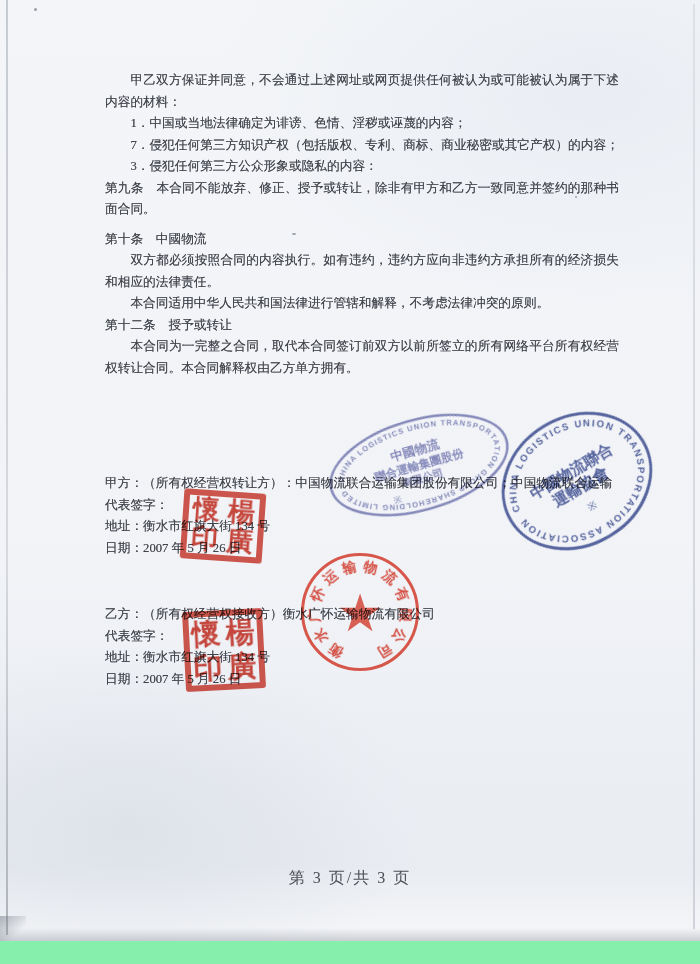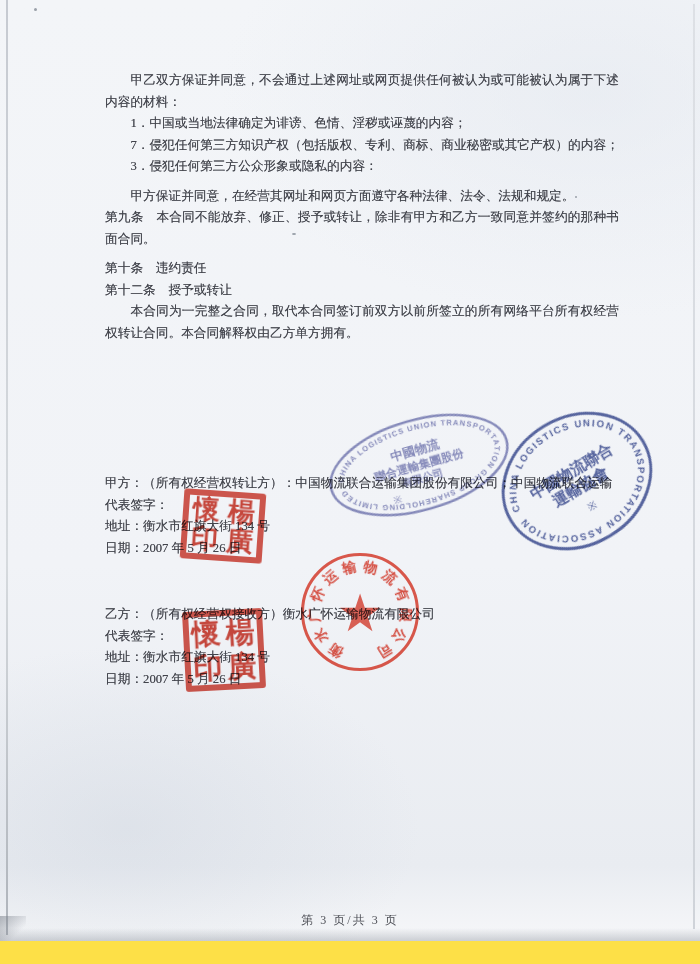--- a/index.html
+++ b/index.html
@@ -1,17 +1,17 @@
 <!DOCTYPE html>
 <html><head>
 <meta charset="utf-8">
 <style>
   html,body{margin:0;padding:0;}
   body{width:700px;height:964px;background:#ffffff;font-family:"Liberation Serif","DejaVu Serif",serif;}
-  #scan{position:relative;width:700px;height:964px;overflow:hidden;background:#fde047;}
+  #scan{position:relative;width:700px;height:964px;overflow:hidden;background:#86efac;}
   
   #paper{position:absolute;left:0;top:0;width:700px;height:941px;
     background:
       radial-gradient(ellipse 420px 260px at 18% 88%, rgba(190,199,212,.28), rgba(190,199,212,0) 70%),
       radial-gradient(ellipse 500px 300px at 85% 10%, rgba(225,230,238,.5), rgba(225,230,238,0) 75%),
       linear-gradient(180deg,#f3f5f8 0%,#f1f3f7 60%,#e9ecf1 92%,#f6f7f9 100%);
   }
   .edge{position:absolute;}
   #edge-left{left:6px;top:0;width:2px;height:935px;background:linear-gradient(180deg,#c6cad1,#d6dade 60%,#aeb3ba);}
   #edge-right{left:693px;top:4px;width:2px;height:925px;background:linear-gradient(180deg,#dde0e5,#cfd3d9);}
@@ -22,21 +22,21 @@
   #contract-body{position:absolute;left:105px;top:70px;width:514px;color:#41434b;
     font-size:12.7px;line-height:21.5px;text-align:justify;}
   #contract-body p{margin:0;text-shadow:0 0 .6px rgba(65,67,75,.6);}
   #contract-body p.indent{text-indent:2em;}
   #contract-body p.gap{margin-top:8px;}
   .sig-block{position:absolute;left:105px;width:520px;color:#41434b;font-size:12.7px;line-height:21.6px;}
   .sig-block p{margin:0;text-shadow:0 0 .6px rgba(65,67,75,.6);}
   #party-a-block{top:473px;}
   #party-b-block{top:604px;}
   #page-footer{position:absolute;left:0;top:868px;width:700px;text-align:center;
-    font-size:12px;letter-spacing:2px;color:#4c4e55;margin-top:44px;}
+    font-size:16px;letter-spacing:2px;color:#4c4e55;}
   
   .stamp{position:absolute;mix-blend-mode:multiply;}
   
   #group-oval-stamp{left:323px;top:416px;width:192px;height:98px;transform:rotate(-16deg);opacity:.88;filter:blur(.3px);}
   #association-oval-stamp{left:496px;top:413px;width:162px;height:136px;transform:rotate(-31deg);opacity:.92;filter:blur(.25px);}
   
   .square-seal{border:6px solid rgba(205,48,34,.8);border-radius:3px;display:grid;
     grid-template-columns:1fr 1fr;grid-template-rows:1fr 1fr;align-items:center;justify-items:center;
     color:rgba(201,42,28,.85);font-weight:bold;filter:blur(.35px);}
   .square-seal span{line-height:1;}
@@ -62,23 +62,24 @@
   <div id="corner-smudge" class="edge"></div>
   <div class="speck" style="left:34px;top:8px;width:3px;height:3px;"></div>
   <div class="speck" style="left:292px;top:233px;width:4px;height:2px;"></div>
   <div class="speck" style="left:575px;top:196px;width:2px;height:2px;"></div>
 
   <div id="contract-body">
       <p class="indent">甲乙双方保证并同意，不会通过上述网址或网页提供任何被认为或可能被认为属于下述内容的材料：</p>
       <p class="indent">1．中国或当地法律确定为诽谤、色情、淫秽或诬蔑的内容；</p>
       <p class="indent">7．侵犯任何第三方知识产权（包括版权、专利、商标、商业秘密或其它产权）的内容；</p>
       <p class="indent">3．侵犯任何第三方公众形象或隐私的内容：</p>
-      <p class="indent gap">甲方保证并同意，在经营其网址和网页方面遵守各种法律、法令、法规和规定。</p>
       <p class="">第九条　本合同不能放弃、修正、授予或转让，除非有甲方和乙方一致同意并签约的那种书面合同。</p>
-      <p class=" gap">第十条　违约责任</p>
+      <p class=" gap">第十条　中國物流</p>
+      <p class="indent">双方都必须按照合同的内容执行。如有违约，违约方应向非违约方承担所有的经济损失和相应的法律责任。</p>
+      <p class="indent">本合同适用中华人民共和国法律进行管辖和解释，不考虑法律冲突的原则。</p>
       <p class="">第十二条　授予或转让</p>
       <p class="indent">本合同为一完整之合同，取代本合同签订前双方以前所签立的所有网络平台所有权经营权转让合同。本合同解释权由乙方单方拥有。</p>
     </div>
 
   <div id="party-a-block" class="sig-block">
       <p>甲方：（所有权经营权转让方）：中国物流联合运输集团股份有限公司；中国物流联合运输</p>
       <p>代表签字：</p>
       <p>地址：衡水市红旗大街 134 号</p>
       <p>日期：2007 年 5 月 26 日</p>
     </div>

